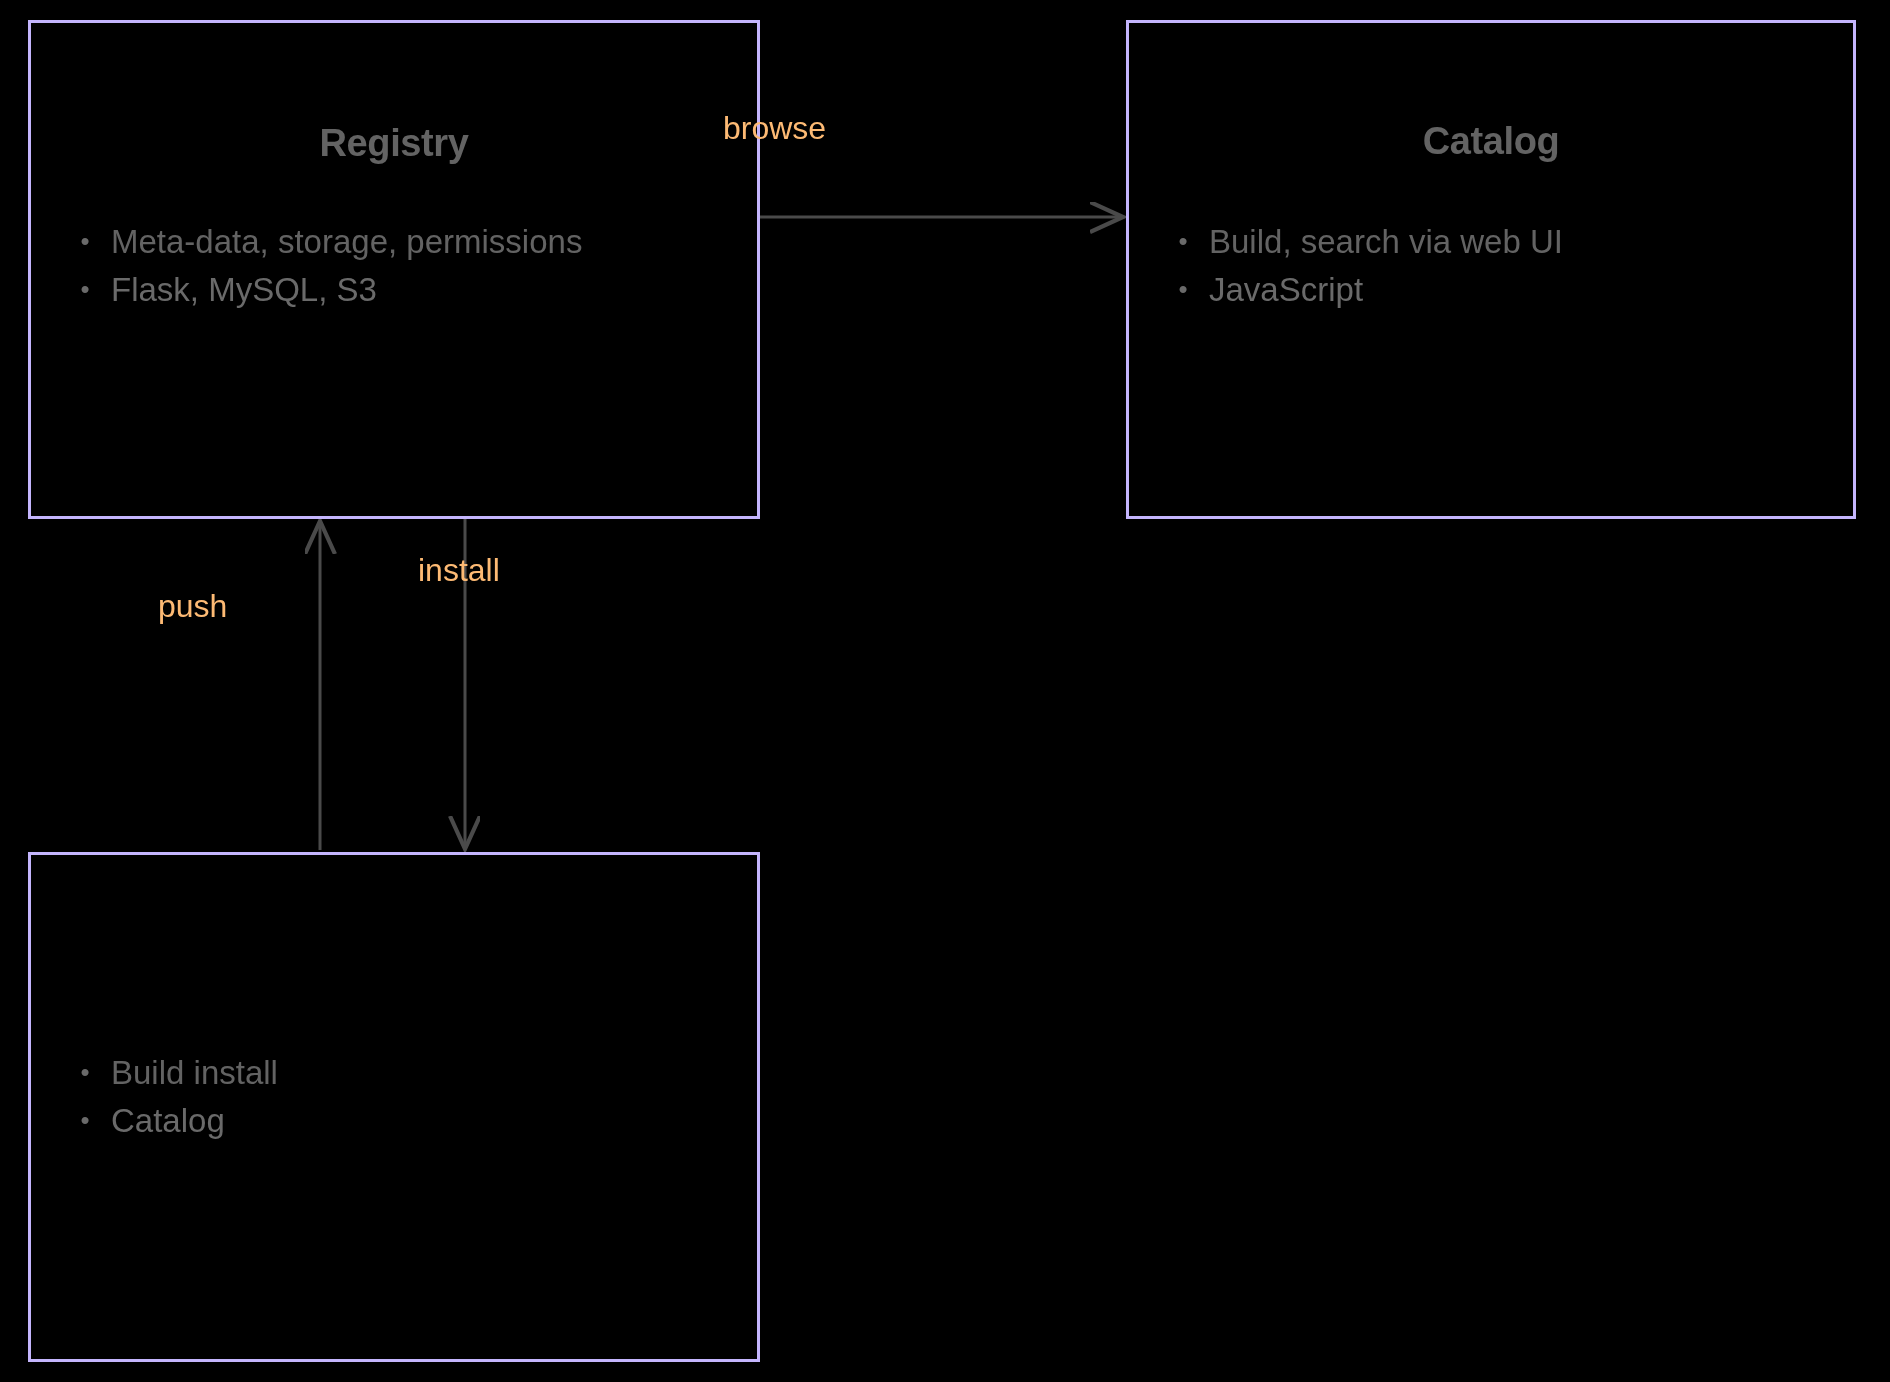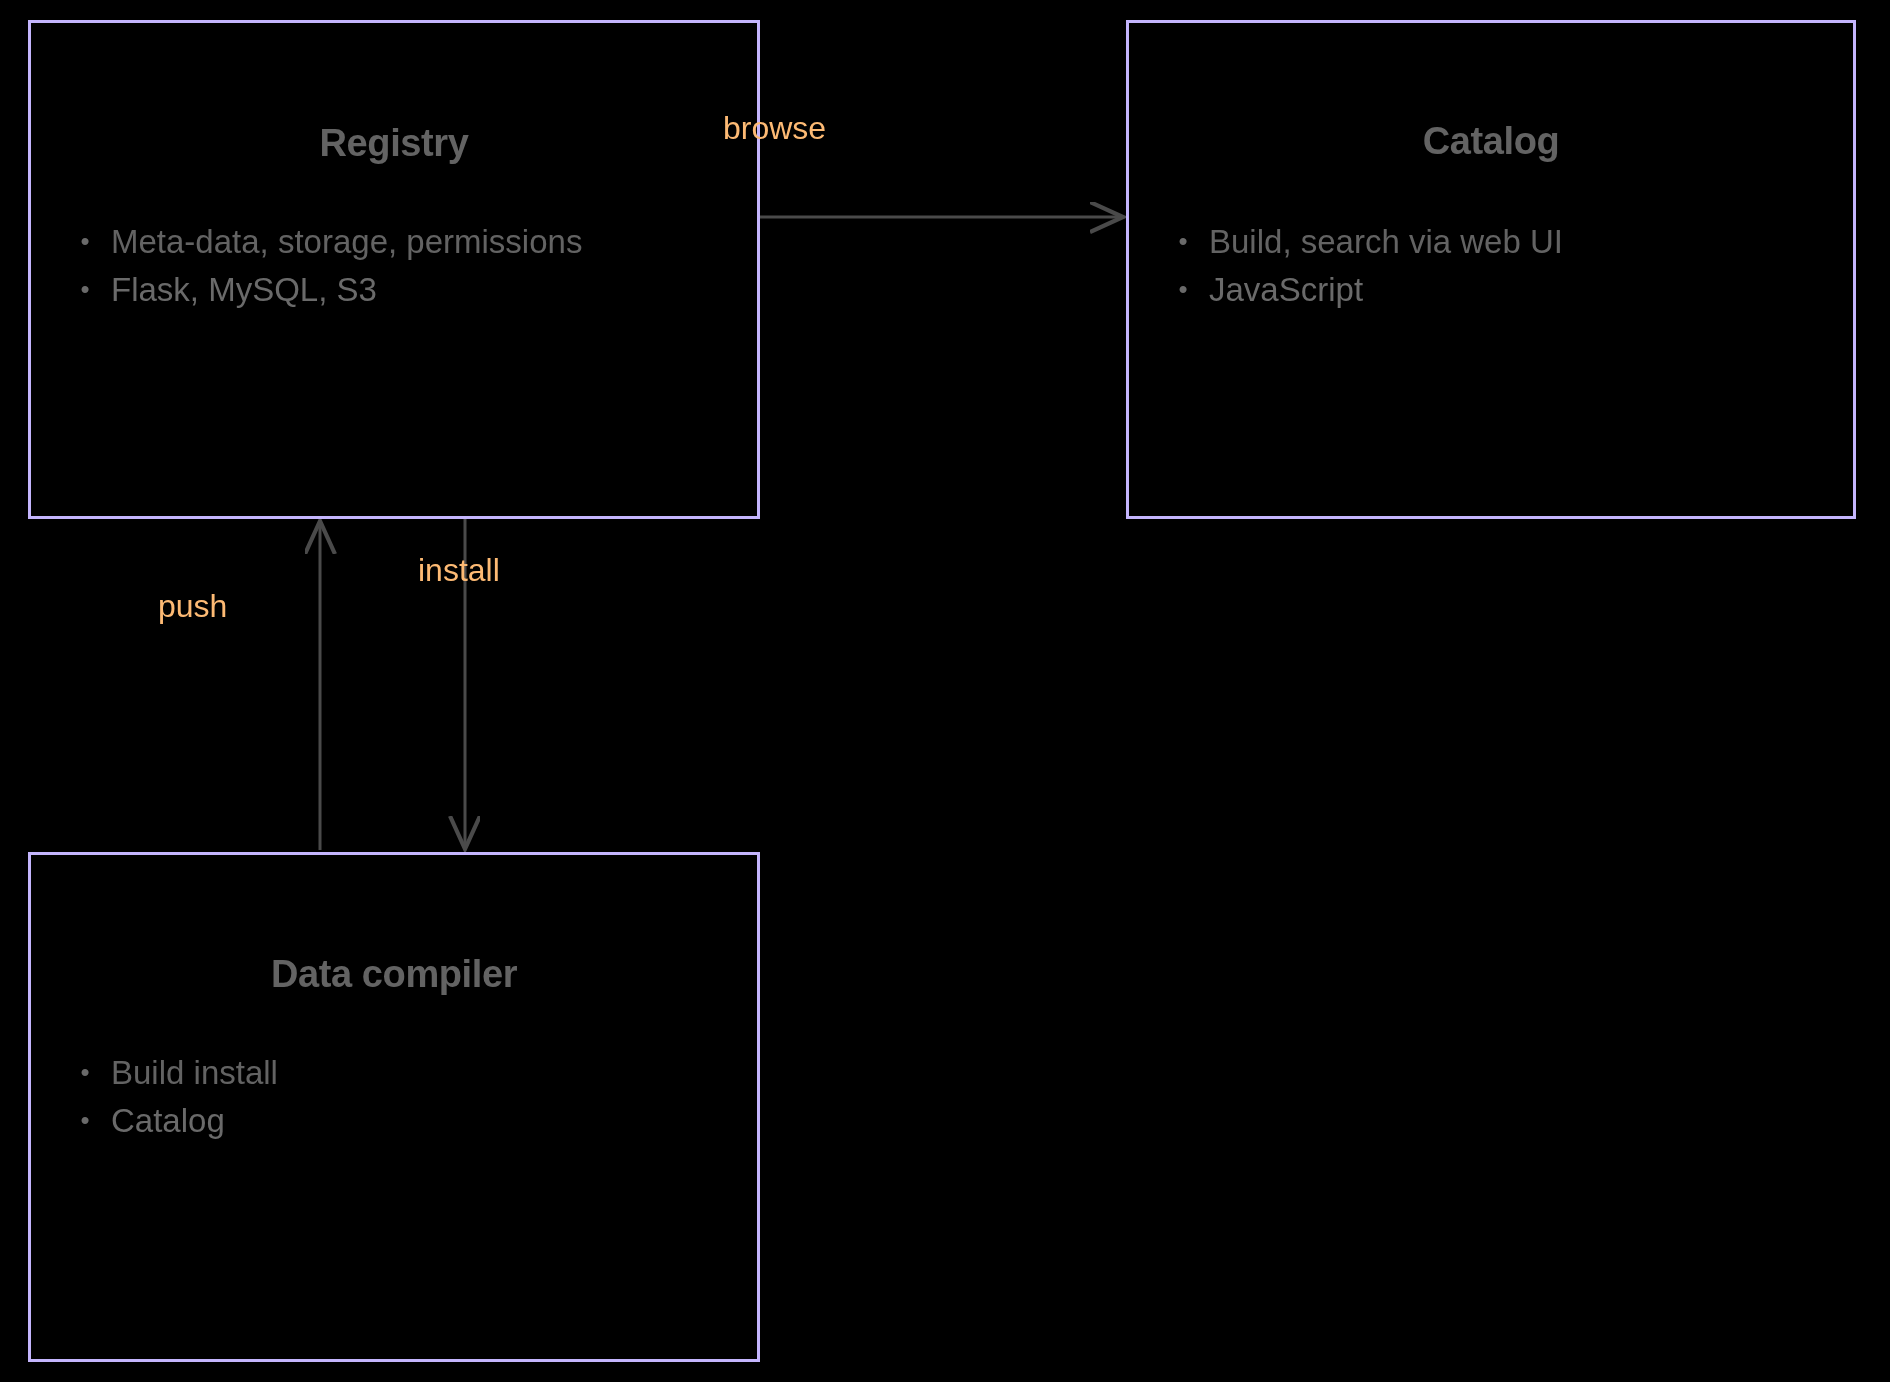--- a/index.html
+++ b/index.html
@@ -140,21 +140,20 @@
         <span class="btext">Build, search via web UI</span>
       </li>
       <li class="bullet-row">
         <span class="dot">•</span>
         <span class="btext">JavaScript</span>
       </li>
     </ul>
   </div>
 
   <div class="box" id="compiler-box">
-    <div class="box-title">Data compiler</div>
     <ul class="bullets">
       <li class="bullet-row strong">
         <span class="dot">•</span>
         <span class="btext">Build install</span>
       </li>
       <li class="bullet-row">
         <span class="dot">•</span>
         <span class="btext">Catalog</span>
       </li>
     </ul>

